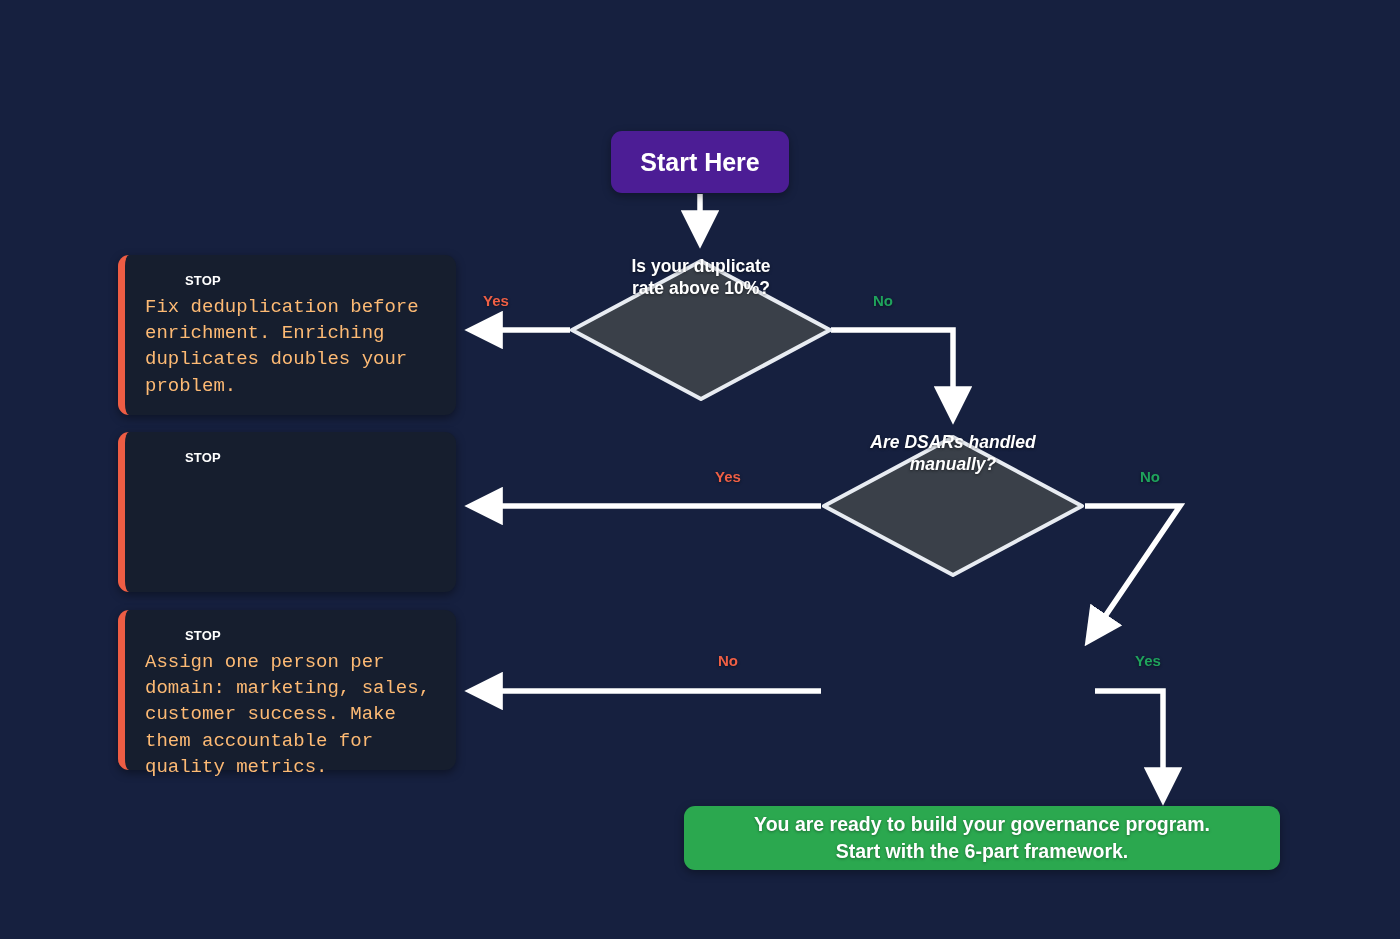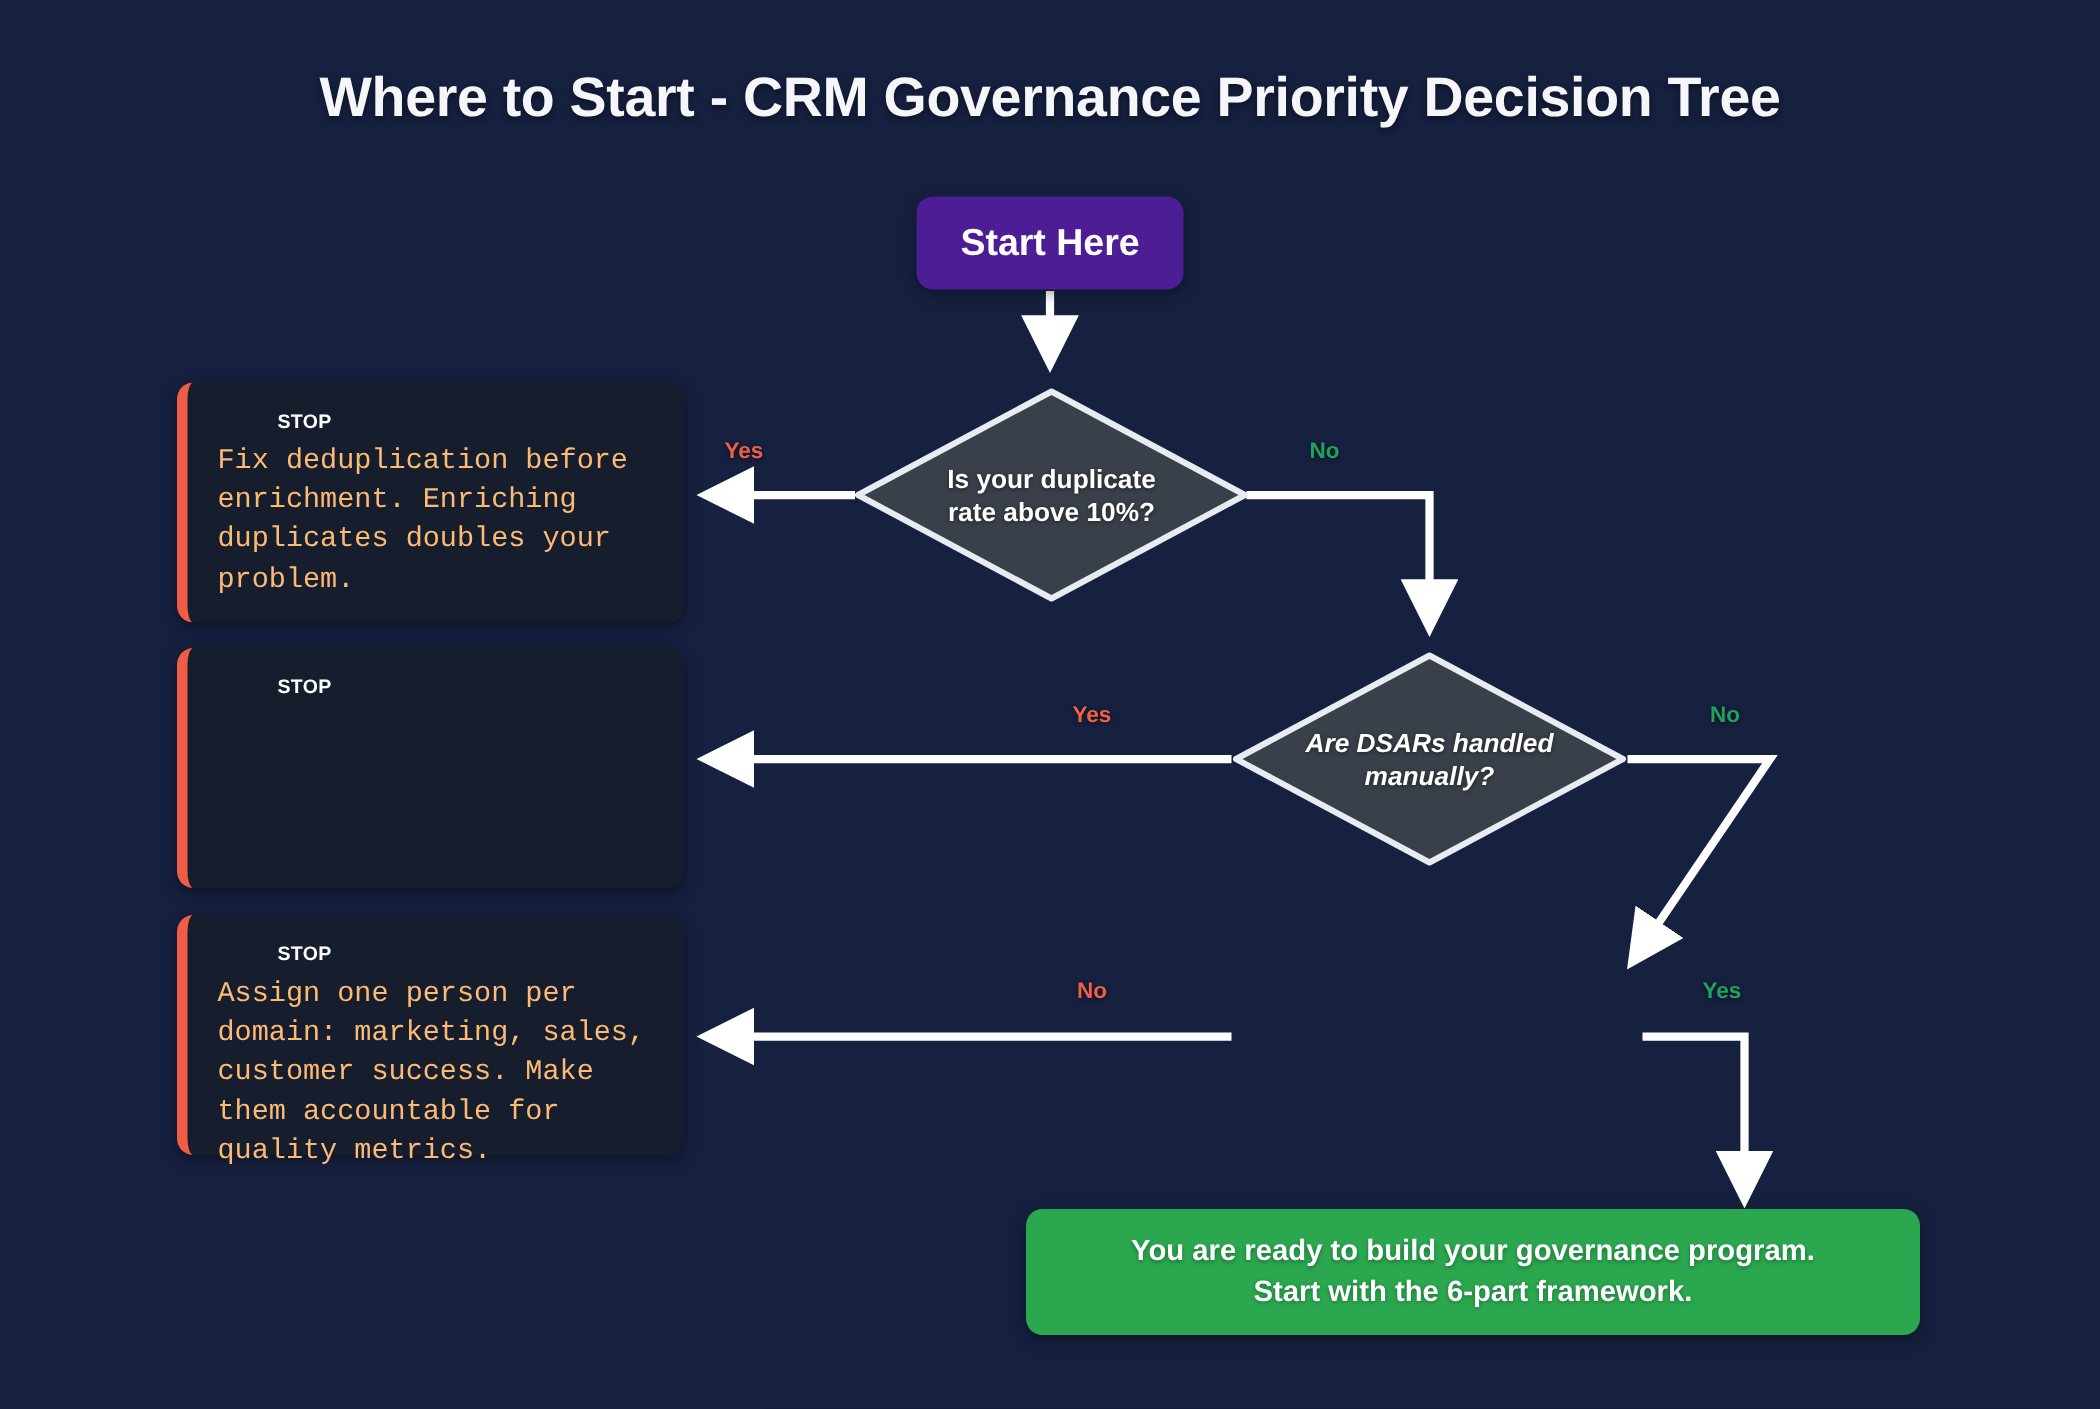--- a/index.html
+++ b/index.html
@@ -52,21 +52,20 @@
     color: #ffffff;
     font-size: 25px;
     font-weight: bold;
     box-shadow: 0 3px 9px rgba(0,0,0,0.35);
   }
 
   
   .diamond {
     position: absolute;
     display: flex;
-    align-items: center;
     justify-content: center;
   }
   .diamond .dshape {
     position: absolute;
     left: 0; top: 0;
     width: 100%;
     height: 100%;
   }
   .diamond .dtext {
     position: relative;
@@ -104,21 +103,21 @@
     line-height: 1.38;
     font-family: Liberation Mono, monospace;
   }
 
   
   .success-box {
     position: absolute;
     left: 684px;
     top: 806px;
     width: 596px;
-    height: 84px;
+    height: 64px;
     background: #2ba84f;
     border-radius: 11px;
     display: flex;
     align-items: center;
     justify-content: center;
     box-shadow: 0 3px 10px rgba(0,0,0,0.35);
   }
   .success-box .sb-text {
     text-align: center;
     color: #ffffff;
@@ -161,21 +160,20 @@
 
     <path d="M821,506 L472,506" stroke="#ffffff" stroke-width="5.5" fill="none" marker-end="url(#arrowhead)"></path>
 
     <path d="M1085,506 L1180,506 L1089,640" stroke="#ffffff" stroke-width="5.5" fill="none" stroke-linejoin="miter" marker-end="url(#arrowhead)"></path>
 
     <path d="M821,691 L472,691" stroke="#ffffff" stroke-width="5.5" fill="none" marker-end="url(#arrowhead)"></path>
 
     <path d="M1095,691 L1163,691 L1163,798" stroke="#ffffff" stroke-width="5.5" fill="none" stroke-linejoin="miter" marker-end="url(#arrowhead)"></path>
   </svg>
 
-  <div class="title">Where to Start - CRM Governance Priority Decision Tree</div>
 
   <div class="start-node">
     <span>Start Here</span>
   </div>
 
   <div class="diamond" style="left:566px; top:255px; width:270px; height:150px;">
     <svg class="dshape" viewBox="0 0 270 150" preserveAspectRatio="none">
       <path d="M135,6 L264,75 L135,144 L6,75 Z" fill="#3a4049" stroke="#e8ecf2" stroke-width="4" stroke-linejoin="round"></path>
     </svg>
     <div class="dtext">

